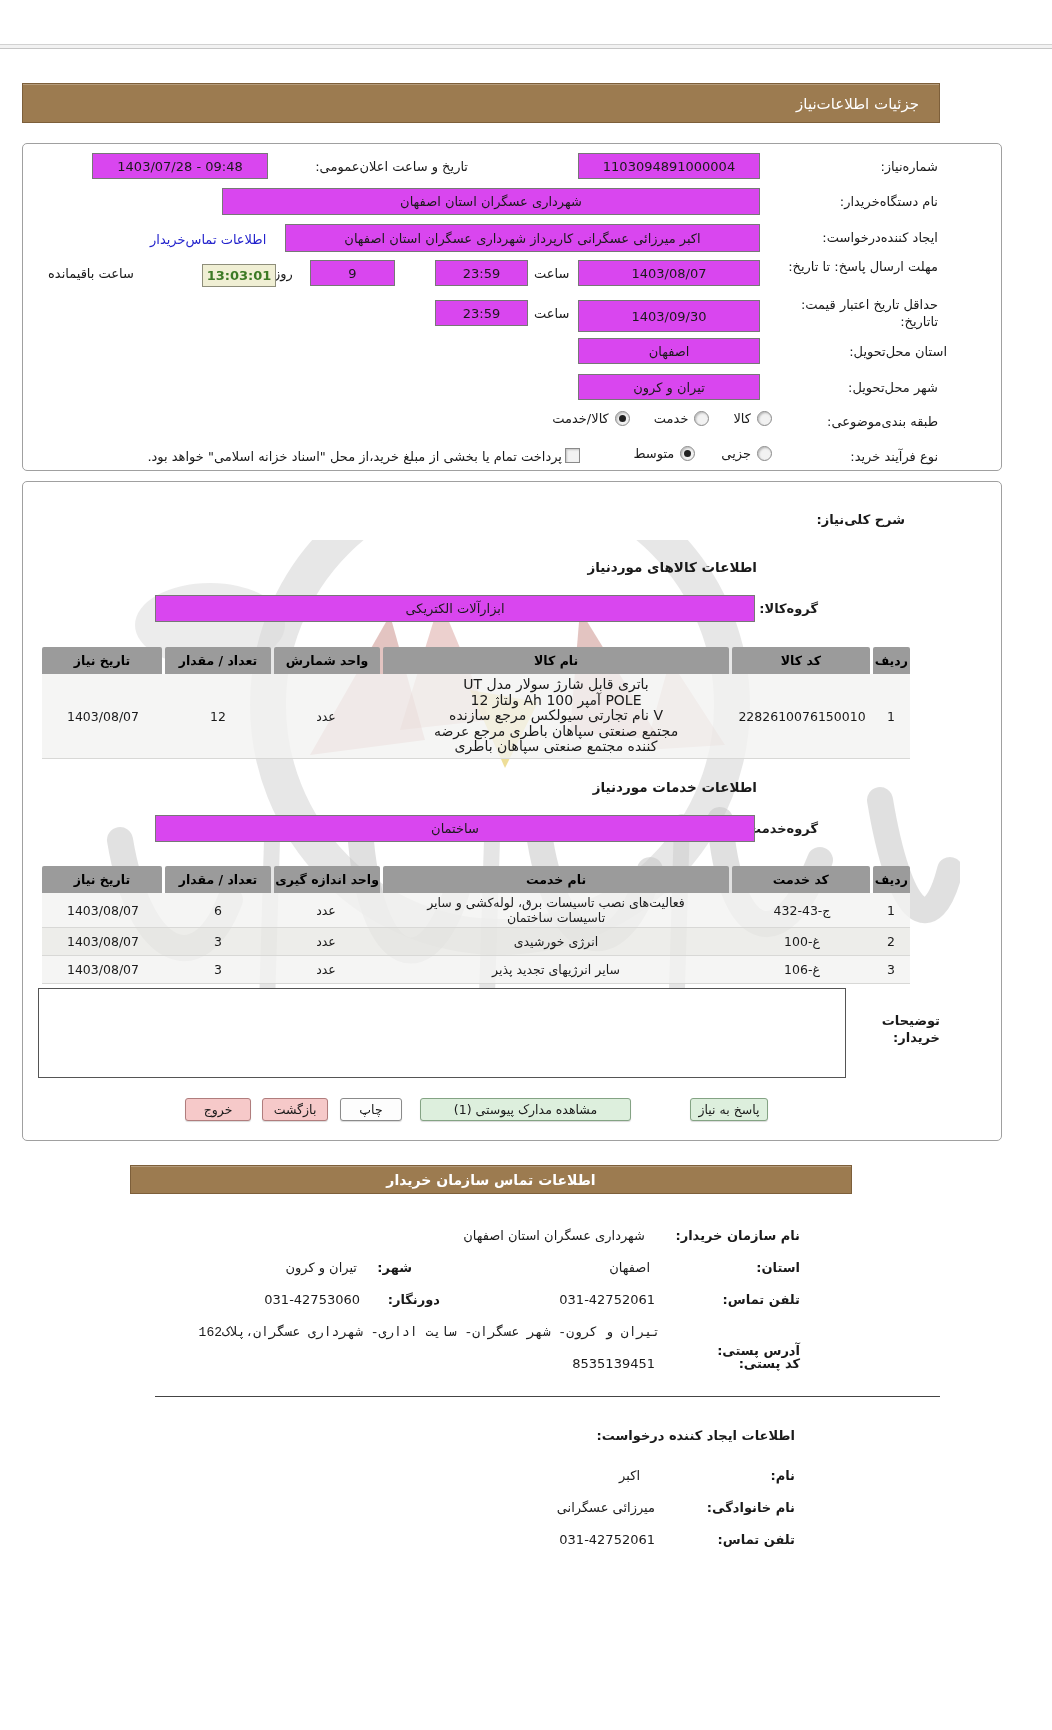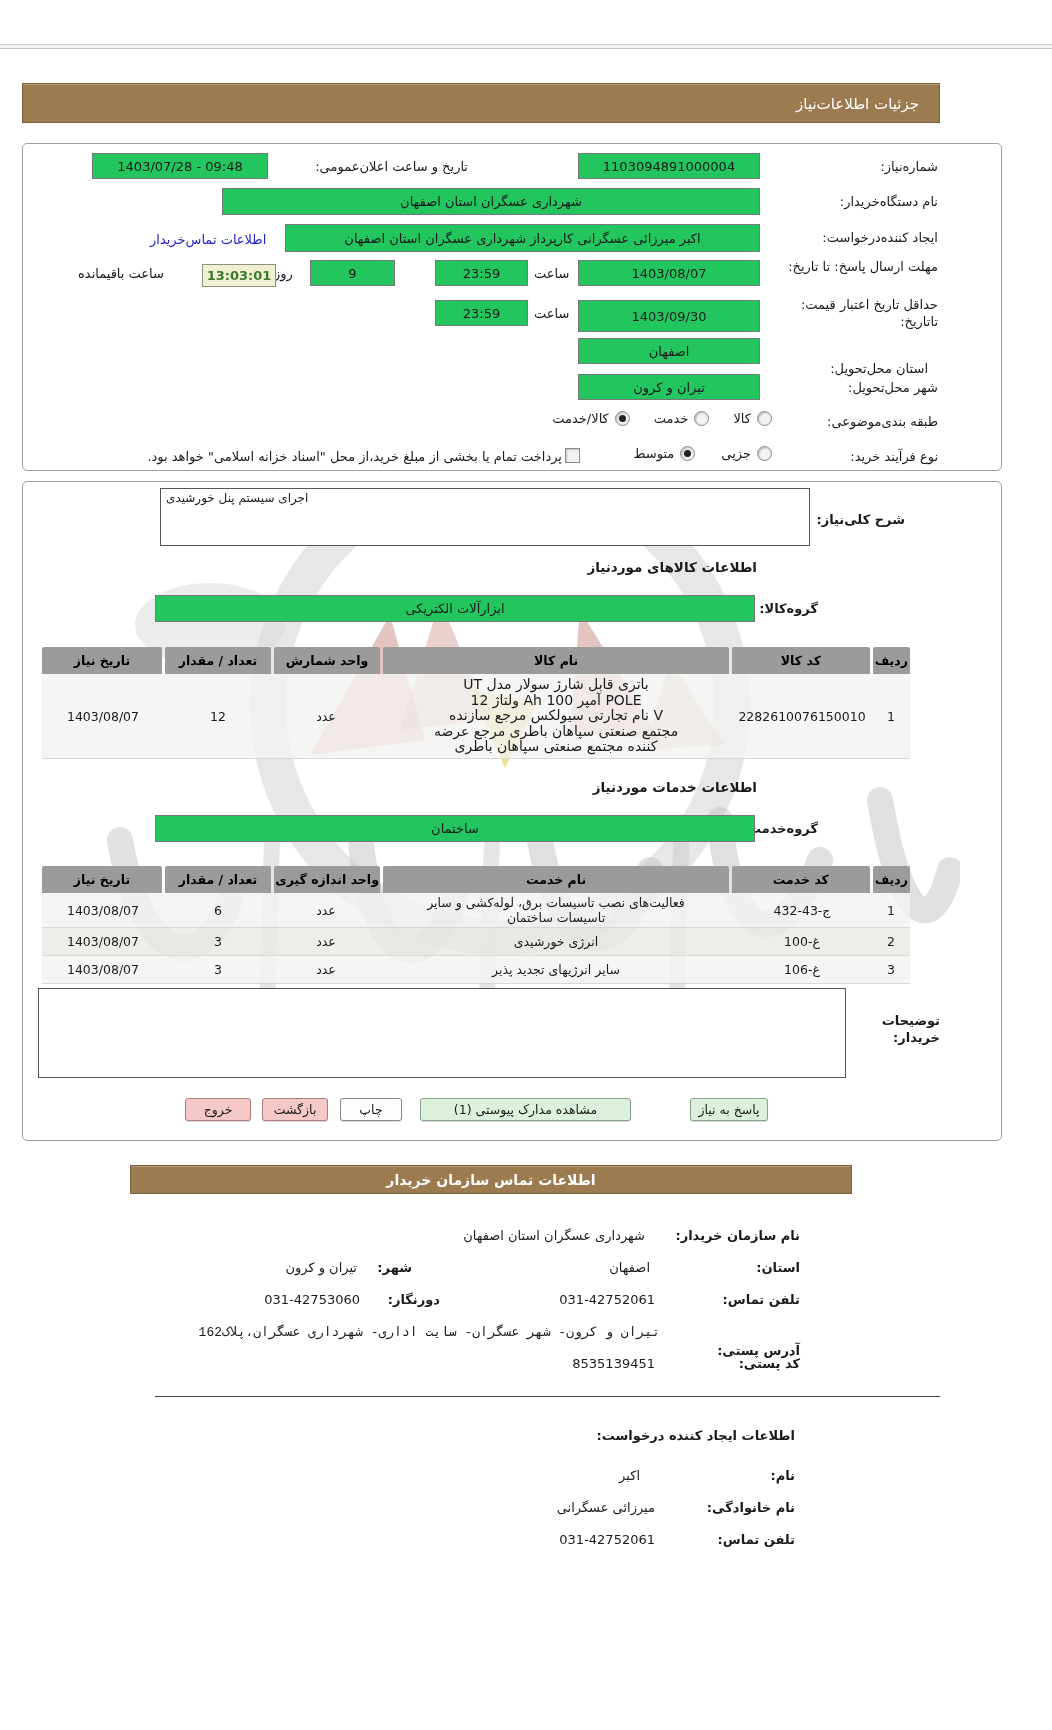--- a/index.html
+++ b/index.html
@@ -12,21 +12,21 @@
   .bar{position:absolute;background:#9c7b50;border:1px solid #7d5f3a;color:#ffffff;
        box-shadow:inset 0 1px 0 rgba(255,255,255,.25);}
   .bar1{left:22px;top:83px;width:918px;height:40px;line-height:40px;padding-right:20px;
         font-size:15px;box-sizing:border-box;}
   .bar2{left:130px;top:1165px;width:722px;height:29px;line-height:29px;text-align:center;
         font-size:14px;font-weight:bold;box-sizing:border-box;}
   .box{position:absolute;border:1px solid #a0a0a0;border-radius:5px;}
   .lbl{position:absolute;white-space:nowrap;color:#1a1a1a;}
   .lblw{position:absolute;color:#1a1a1a;text-align:right;line-height:17px;}
   .b{font-weight:bold;}
-  .inp{position:absolute;background:#22c55e;border:1px solid #777777;box-sizing:border-box;
+  .inp{position:absolute;background:#d946ef;border:1px solid #777777;box-sizing:border-box;
        display:flex;align-items:center;justify-content:center;font-size:13px;z-index:3;}
   .ta{position:absolute;background:#ffffff;border:1px solid #555;box-sizing:border-box;
       font-size:12px;padding:2px 5px;z-index:3;}
   .link{position:absolute;color:#2222cc;cursor:pointer;white-space:nowrap;}
   .timer{position:absolute;background:#f0efd4;border:1px solid #8e8e7a;color:#3c7a25;
          font-weight:bold;display:flex;align-items:center;justify-content:center;
          font-size:13px;z-index:3;direction:ltr;}
   .radio{display:inline-block;width:13px;height:13px;border:1px solid #8a8a8a;border-radius:50%;
          background:#f2f2f2;box-shadow:inset 1px 1px 2px rgba(0,0,0,.25);vertical-align:-2px;}
   .radio.checked{position:relative;}
@@ -122,32 +122,32 @@
   <div class="inp" style="left:435px;top:260px;width:93px;height:26px;">
     <span dir="ltr">23:59</span>
   </div>
   <div class="inp" style="left:310px;top:260px;width:85px;height:26px;">
     <span dir="ltr">9</span>
   </div>
   <div class="lbl" style="left:274px;top:266px;">روز</div>
   <div class="timer" style="left:202px;top:264px;width:72px;height:21px;">
     <span>13:03:01</span>
   </div>
-  <div class="lbl" style="left:78px;top:266px;">ساعت باقیمانده</div>
+  <div class="lbl" style="left:48px;top:266px;">ساعت باقیمانده</div>
 
   <div class="lblw" style="right:114px;top:296px;width:178px;">حداقل تاریخ اعتبار قیمت: تاتاریخ:</div>
   <div class="inp" style="left:578px;top:300px;width:182px;height:32px;">
     <span dir="ltr">1403/09/30</span>
   </div>
   <div class="lbl" style="left:534px;top:306px;">ساعت</div>
   <div class="inp" style="left:435px;top:300px;width:93px;height:26px;">
     <span dir="ltr">23:59</span>
   </div>
 
-  <div class="lbl" style="right:124px;top:344px;margin-top:17px;">استان محل‌تحویل:</div>
+  <div class="lbl" style="right:105px;top:344px;">استان محل‌تحویل:</div>
   <div class="inp" style="left:578px;top:338px;width:182px;height:26px;">
     <span>اصفهان</span>
   </div>
 
   <div class="lbl" style="right:114px;top:380px;">شهر محل‌تحویل:</div>
   <div class="inp" style="left:578px;top:374px;width:182px;height:26px;">
     <span>تیران و کرون</span>
   </div>
 
   <div class="lbl" style="right:114px;top:414px;">طبقه بندی‌موضوعی:</div>
@@ -176,23 +176,20 @@
       <span class="radio checked"></span>
       <span>متوسط</span>
     </span>
   </div>
   <span class="chk abs" style="left:565px;top:448px;"></span>
   <div class="lbl" style="left:90px;top:449px;width:472px;text-align:right;white-space:normal;">پرداخت تمام یا بخشی از مبلغ خرید،از محل "اسناد خزانه اسلامی" خواهد بود.</div>
 
   <div class="box z2" style="left:22px;top:481px;width:978px;height:658px;"></div>
 
   <div class="lbl b" style="right:147px;top:512px;">شرح کلی‌نیاز:</div>
-  <div class="ta" style="left:160px;top:488px;width:650px;height:58px;text-align:left;" dir="ltr">
-    <span>اجرای سیستم پنل خورشیدی</span>
-  </div>
 
   <div class="lbl b z2" style="right:295px;top:559px;font-size:13.5px;">اطلاعات کالاهای موردنیاز</div>
 
   <div class="lbl b" style="right:234px;top:601px;">گروه‌کالا:</div>
   <div class="inp" style="left:155px;top:595px;width:600px;height:27px;">
     <span>ابزارآلات الکتریکی</span>
   </div>
 
   <div class="tbl" style="left:42px;top:647px;">
     <div class="thead">

